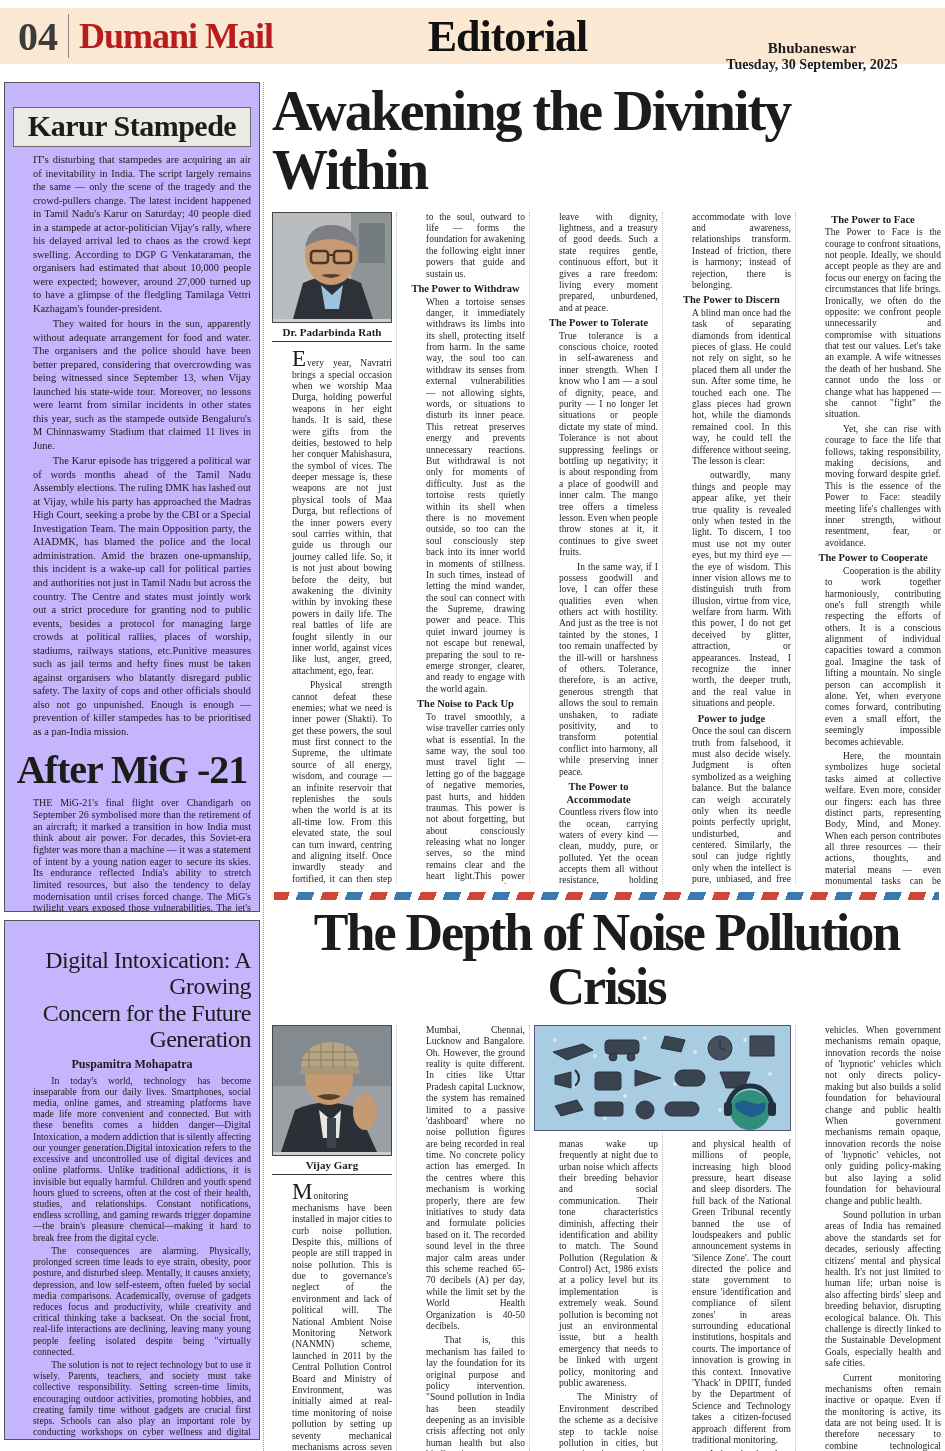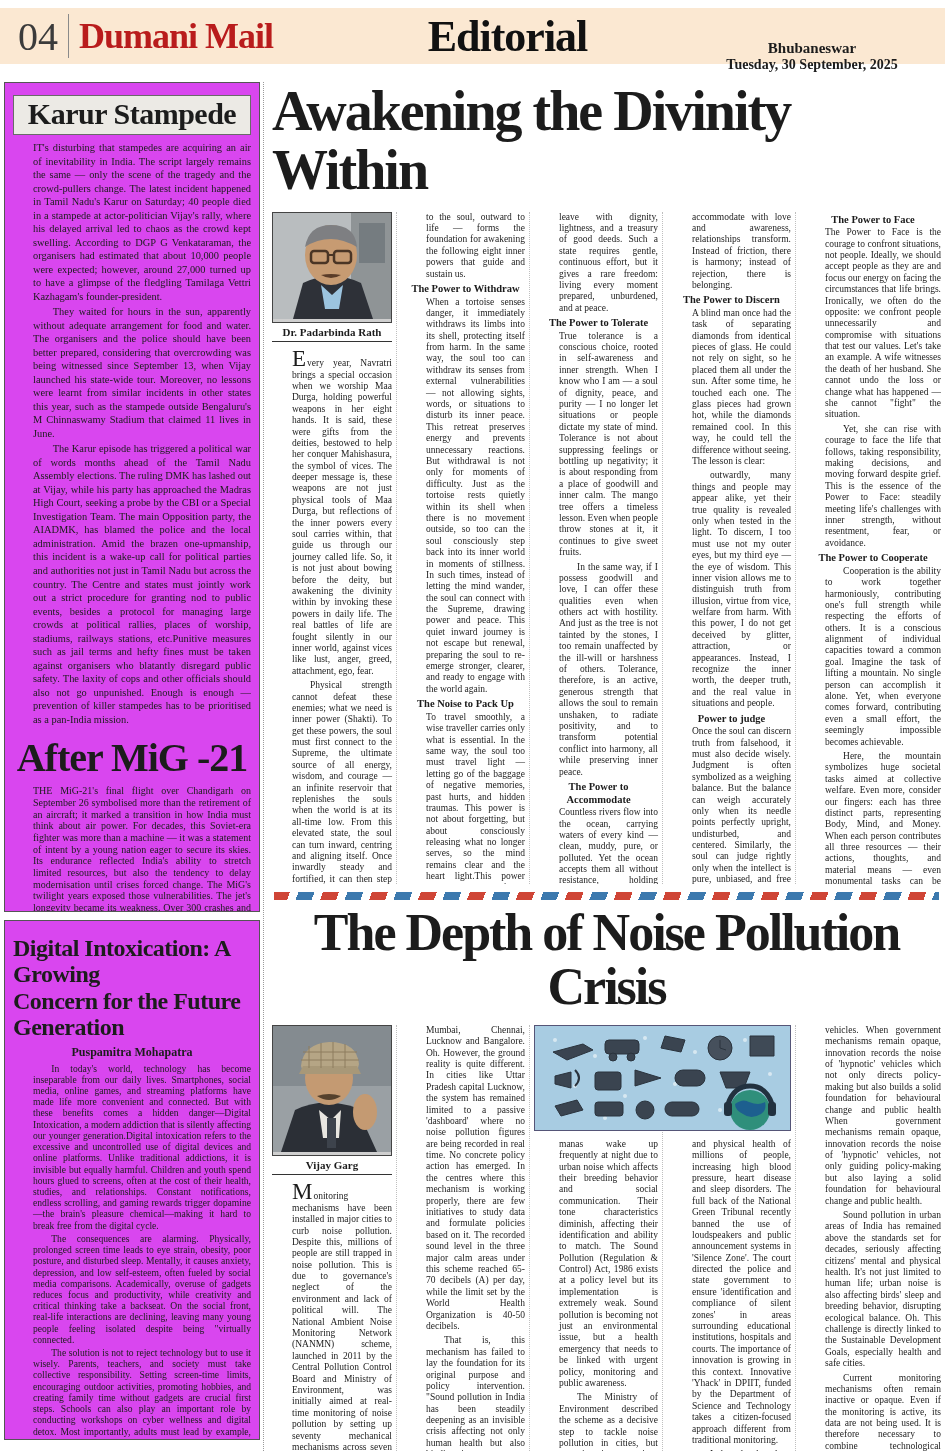--- a/index.html
+++ b/index.html
@@ -4,42 +4,42 @@
 <style>
   * { box-sizing: border-box; margin: 0; padding: 0; }
   html,body { width: 945px; height: 1451px; overflow: hidden; background: #fff;
     font-family: "Liberation Serif", serif; color: #1c1c1c; }
   .page { width: 945px; height: 1451px; position: relative; }
 
   
   .masthead { margin-top: 8px; height: 56px; background: #fbe8d2;
     display: flex; align-items: center; padding: 0 18px; }
   .mh-left { display: flex; align-items: center; gap: 10px; width: 300px; }
-  .page-number { font-size: 40px; color: #3b3b3b; font-weight: 400; }
+  .page-number { font-size: 40px; color: #3b3b3b; font-weight: 700; }
   .mh-divider { width: 1px; height: 44px; background: #8a8a8a; }
   .newspaper-name { font-size: 36px; font-weight: 700; color: #b91c1c; letter-spacing: -1px; }
   .section-title { flex: 1; text-align: center; font-size: 44px; font-weight: 700;
     color: #111; letter-spacing: -1px; }
   .mh-right { width: 230px; text-align: center; font-weight: 700; margin-top: 40px; }
   .mh-city { font-size: 15px; }
   .mh-date { font-size: 14px; }
 
   
   .content { display: flex; padding: 18px 4px 0 4px; gap: 6px; }
   .left-col { width: 260px; flex: 0 0 260px; border-right: 1px dotted #9a9a9a; padding-right: 3px; }
   .main-col { flex: 1; padding-left: 2px; }
 
   
-  .box { border: 1.5px solid #555; background: #d946ef; padding: 12px 8px; overflow: hidden; }
+  .box { border: 1.5px solid #555; background: #c4b5fd; padding: 24px 8px; overflow: hidden; }
   .box-1 { height: 830px; margin-bottom: 8px; }
   .box-2 { height: 520px; }
   .karur-title-box { border: 1px solid #6a6a6a; background: #eceae5; text-align: center;
     font-size: 30px; font-weight: 700; letter-spacing: -0.5px; padding: 1px 0 3px; margin-bottom: 6px; }
   .mig-title { font-size: 40px; font-weight: 700; text-align: center; margin: 8px 0 4px; letter-spacing: -1px; }
-  .digital-title { font-size: 24px; font-weight: 700; text-align: left; line-height: 1.1;
+  .digital-title { font-size: 24px; font-weight: 400; text-align: right; line-height: 1.1;
     white-space: pre-line; letter-spacing: -0.5px; margin: 2px 0 4px; }
   .byline { font-weight: 700; text-align: center; font-size: 12px; margin-bottom: 3px; }
   .karur-body p { font-size: 10.4px; line-height: 1.3; }
   .mig-body p { font-size: 10px; line-height: 1.17; }
   .digital-body p { font-size: 9.6px; line-height: 1.17; }
 
   
   .para { text-align: justify; margin-bottom: 2px; margin-left: 20px; }
   .indent { text-indent: 1.9em; }
   .dropcap::first-letter { font-size: 23px; line-height: 0.75; padding-right: 1px; }

